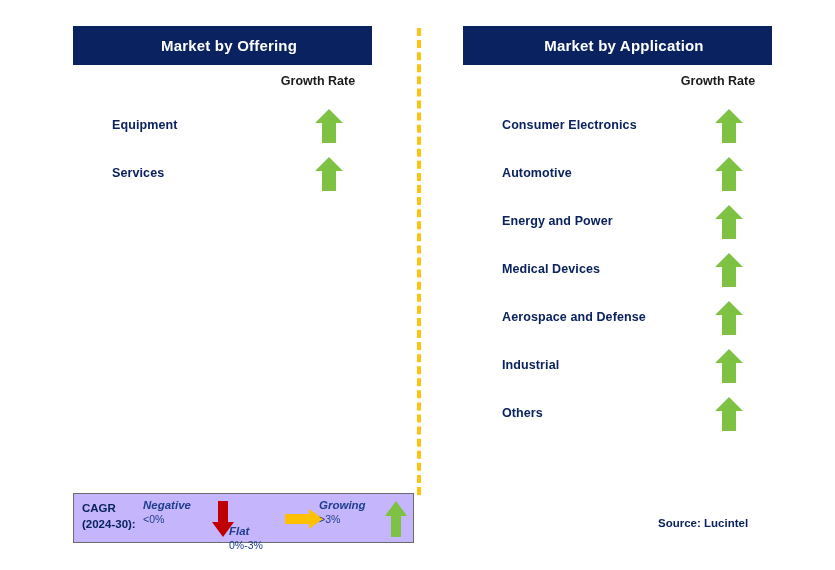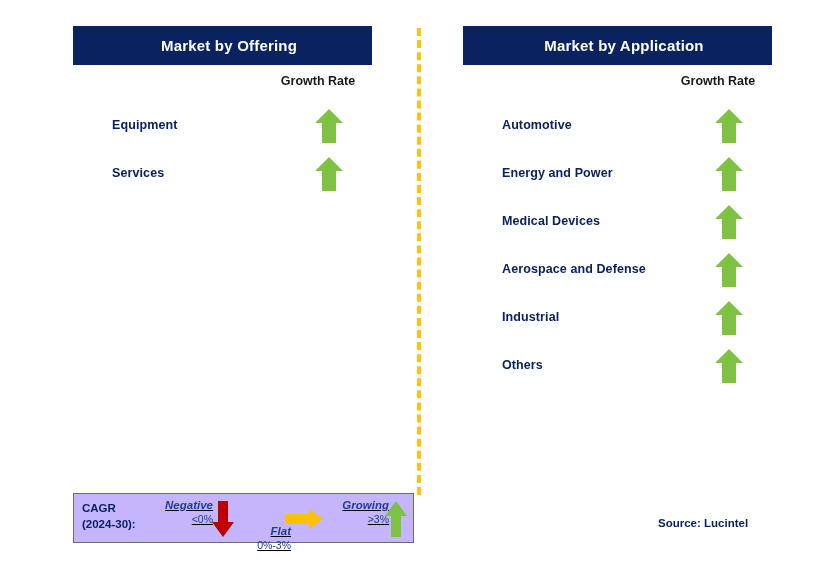--- a/index.html
+++ b/index.html
@@ -111,23 +111,22 @@
     font-size: 11.5px;
     font-weight: bold;
     color: #0a2360;
     line-height: 16px;
     white-space: nowrap;
   }
   .legend-title span { display: block; }
 
   .legend-item {
     position: absolute;
-    text-align: right;
-    white-space: nowrap;
-    text-decoration: underline;
+    text-align: left;
+    white-space: nowrap;
   }
   .legend-word {
     font-size: 11.5px;
     font-weight: bold;
     font-style: italic;
     color: #1F3E8C;
     display: block;
   }
   .legend-range {
     font-size: 10.5px;
@@ -194,20 +193,28 @@
 
   <div class="divider"></div>
 
   <div class="panel panel-right">
     <div class="panel-header">Market by Application</div>
 
     <div class="growth-rate-label">Growth Rate</div>
 
     <div class="rows">
 
+      <div class="row">
+        <div class="row-label">Consumer Electronics</div>
+        <div class="row-arrow">
+          <svg class="arrow-svg" width="30" height="36" viewBox="0 0 30 36" aria-hidden="true">
+            <polygon points="15,1 29,15 22,15 22,35 8,35 8,15 1,15" fill="#7DC242"></polygon>
+          </svg>
+        </div>
+      </div>
 
       <div class="row">
         <div class="row-label">Automotive</div>
         <div class="row-arrow">
           <svg class="arrow-svg" width="30" height="36" viewBox="0 0 30 36" aria-hidden="true">
             <polygon points="15,1 29,15 22,15 22,35 8,35 8,15 1,15" fill="#7DC242"></polygon>
           </svg>
         </div>
       </div>
 

